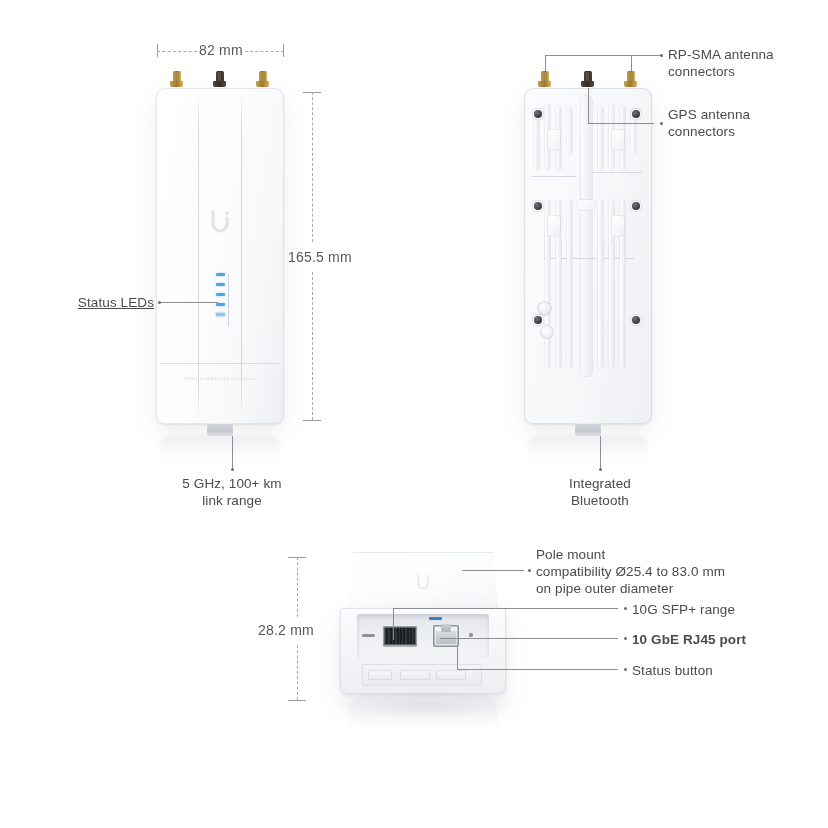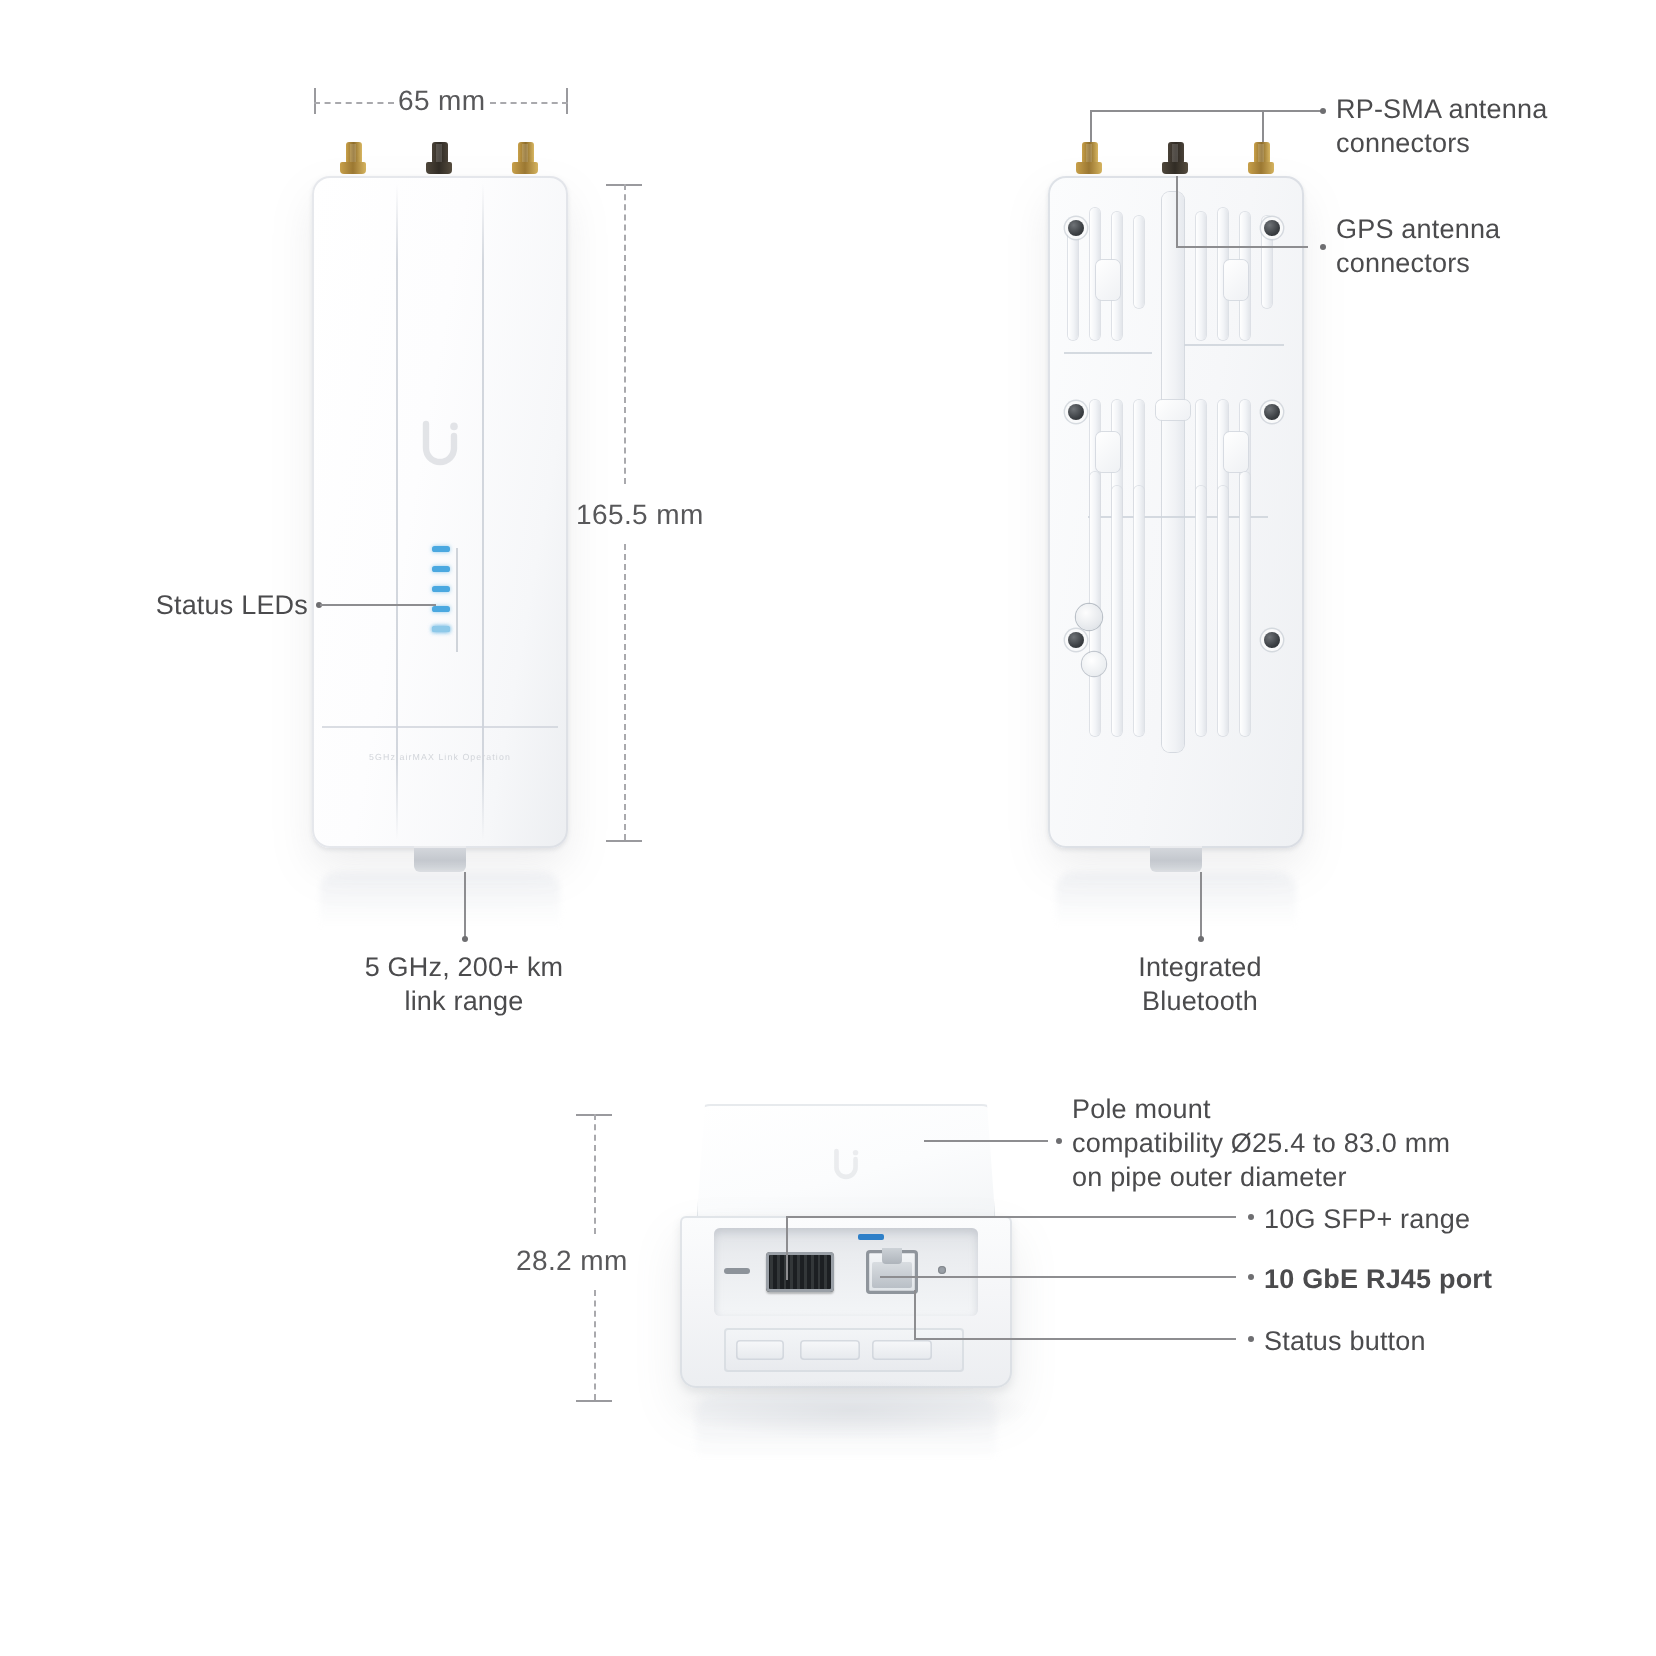--- a/index.html
+++ b/index.html
@@ -367,21 +367,21 @@
 </head>
 <body>
 
 <div class="stage">
 
   <div>
     <div class="cap-v" style="left:157px;top:44px;width:1px;height:13px;"></div>
     <div class="cap-v" style="left:283px;top:44px;width:1px;height:13px;"></div>
     <div class="dash-h" style="left:157px;top:51px;width:40px;"></div>
     <div class="dash-h" style="left:245px;top:51px;width:39px;"></div>
-    <div class="dim" style="left:199px;top:42px;">65 mm</div>
+    <div class="dim" style="left:199px;top:42px;">82 mm</div>
   </div>
 
   <div>
     <div class="cap-h" style="left:303px;top:92px;width:18px;"></div>
     <div class="cap-h" style="left:303px;top:420px;width:18px;"></div>
     <div class="dash-v" style="left:312px;top:92px;height:150px;"></div>
     <div class="dash-v" style="left:312px;top:272px;height:148px;"></div>
     <div class="dim" style="left:288px;top:249px;">165.5 mm</div>
   </div>
 
@@ -421,27 +421,27 @@
     </div>
     <div class="divline"></div>
     <div class="prodtext">5GHz airMAX Link Operation</div>
   </div>
   <div class="foot" style="left:220px;top:423px;"></div>
   <div class="reflect" style="left:160px;top:436px;width:120px;height:38px;"></div>
 
   <div>
     <div class="dot" style="left:158px;top:301px;"></div>
     <div class="lead-h" style="left:160px;top:302px;width:58px;"></div>
-    <div class="lbl r" style="left:36px;top:294px;width:118px;">Status LEDs</div>
+    <div class="lbl r" style="left:36px;top:294px;width:118px;text-decoration:underline;">Status LEDs</div>
   </div>
 
   <div>
     <div class="lead-v" style="left:232px;top:436px;height:34px;"></div>
     <div class="dot" style="left:231px;top:468px;"></div>
-    <div class="lbl" style="left:152px;top:475px;width:160px;text-align:center;">5 GHz, 200+ km
+    <div class="lbl" style="left:152px;top:475px;width:160px;text-align:center;">5 GHz, 100+ km
 link range</div>
   </div>
 
   <div class="conn gold" style="left:538px;top:71px;">
     <div class="body"></div>
       <div class="notch"></div>
       <div class="base"></div>
   </div>
   <div class="conn dark" style="left:581px;top:71px;">
     <div class="body"></div>

